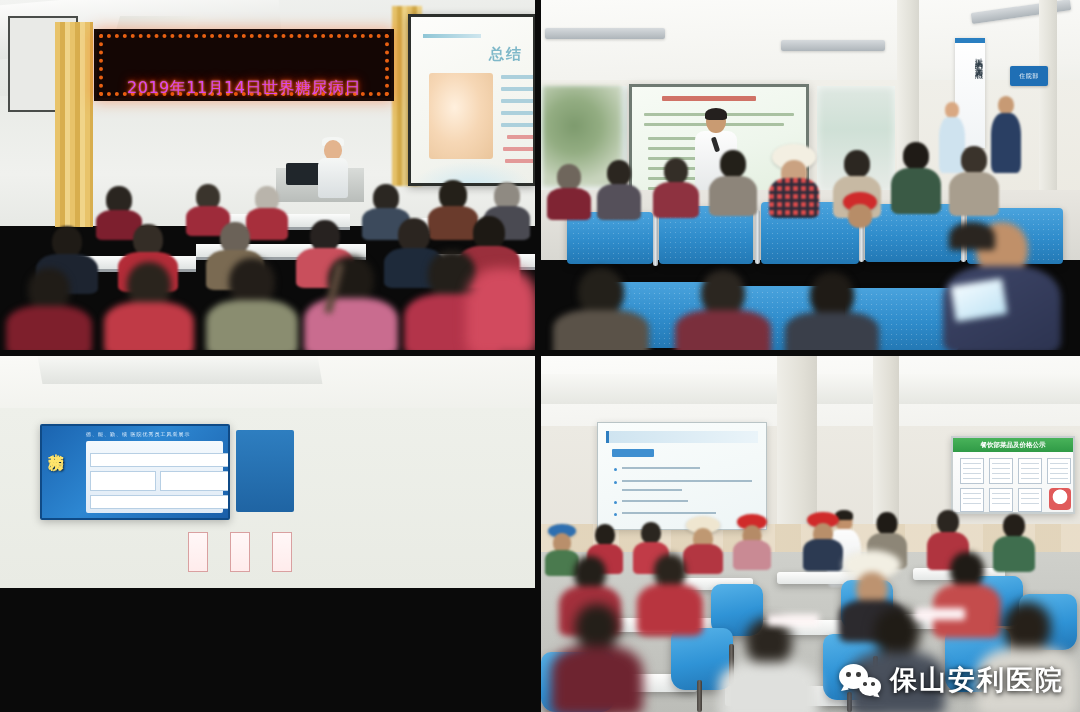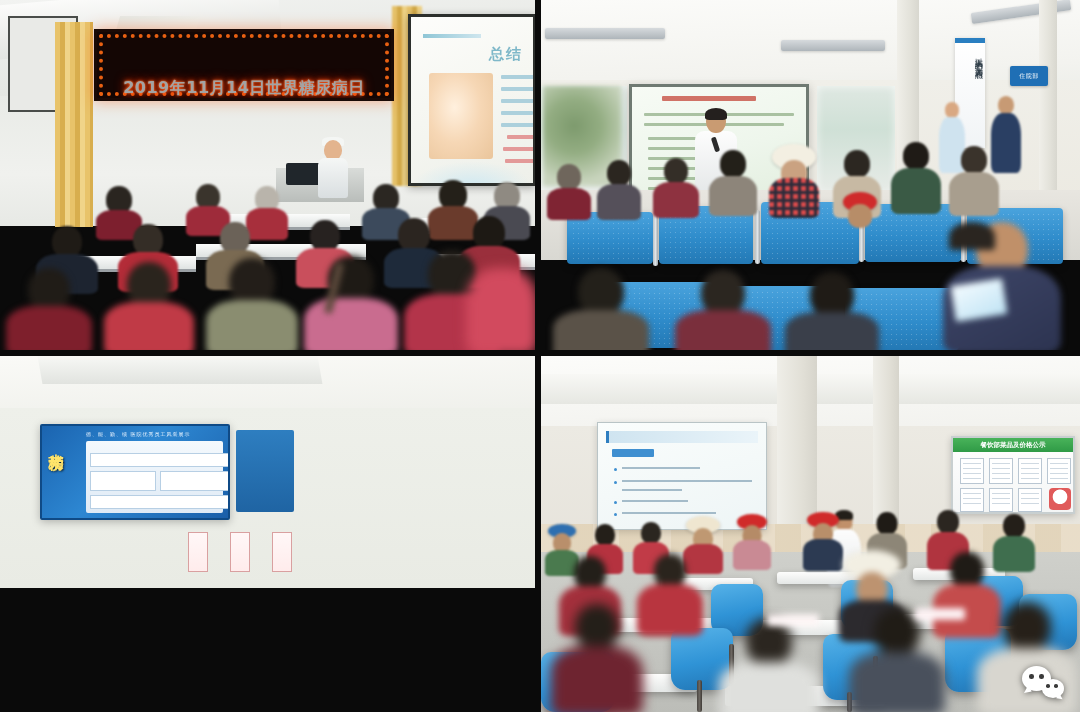--- a/index.html
+++ b/index.html
@@ -75,22 +75,22 @@
     border-radius: 2px;
     opacity: .9;
   }
   .led-inner {
     position:absolute; inset:10px;
     display:flex; flex-direction:column;
     align-items:center; justify-content:center;
     gap: 1px;
   }
   .led-line {
-    color:#a3a3a3;
-    font-weight:bold;
+    color:#d946ef;
+    font-weight:normal;
     font-size:16px;
     letter-spacing:0.5px;
     line-height:1.05;
     text-shadow: 0 0 5px #ff4400, 0 0 11px #ff2a00, 0 0 2px #ffcc88;
     white-space: nowrap;
     margin-top: 46px;
   }
   .led-line.l2 { font-size:17px; }
   
   #p-tl .tl-screen {
@@ -912,15 +912,16 @@
 
   <div class="watermark">
     <div class="wm-icon">
       <div class="wm-b1"></div>
       <div class="wm-eye" style="left:7px;  top:8px;  width:4.5px; height:4.5px;"></div>
       <div class="wm-eye" style="left:17px; top:8px;  width:4.5px; height:4.5px;"></div>
       <div class="wm-b2"></div>
       <div class="wm-eye" style="left:24px; top:18px; width:3.5px; height:3.5px;"></div>
       <div class="wm-eye" style="left:32px; top:18px; width:3.5px; height:3.5px;"></div>
     </div>
+    <div class="wm-text">保山安利医院</div>
   </div>
 
 </div>
 
 </body></html>

